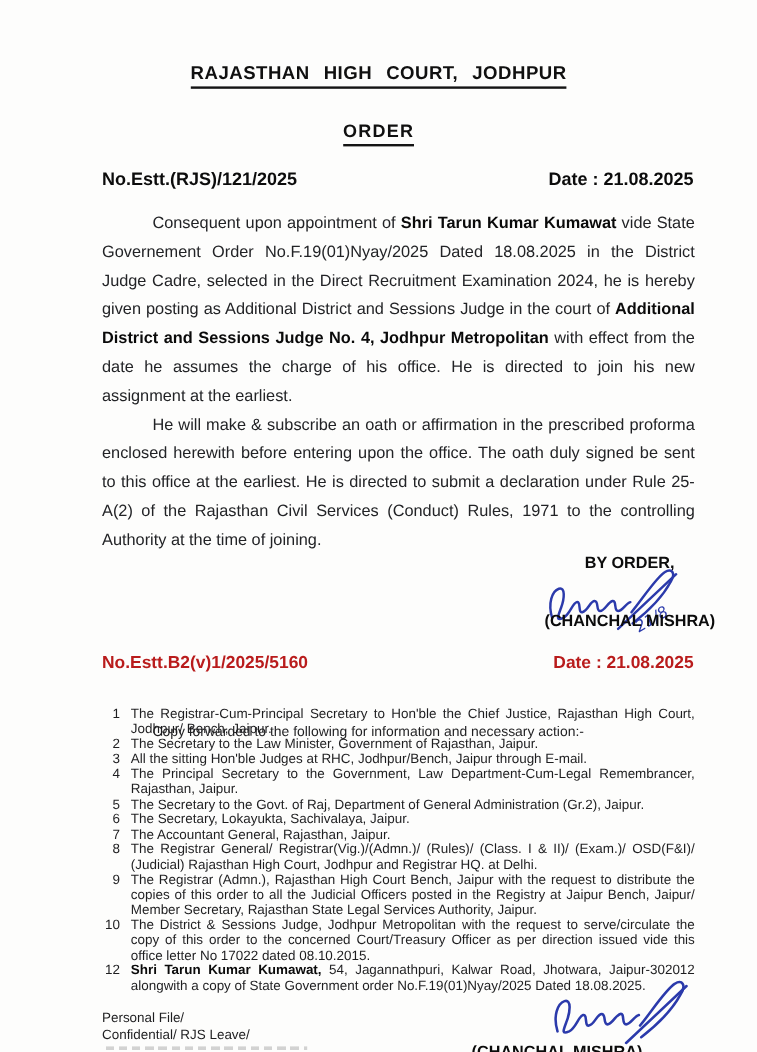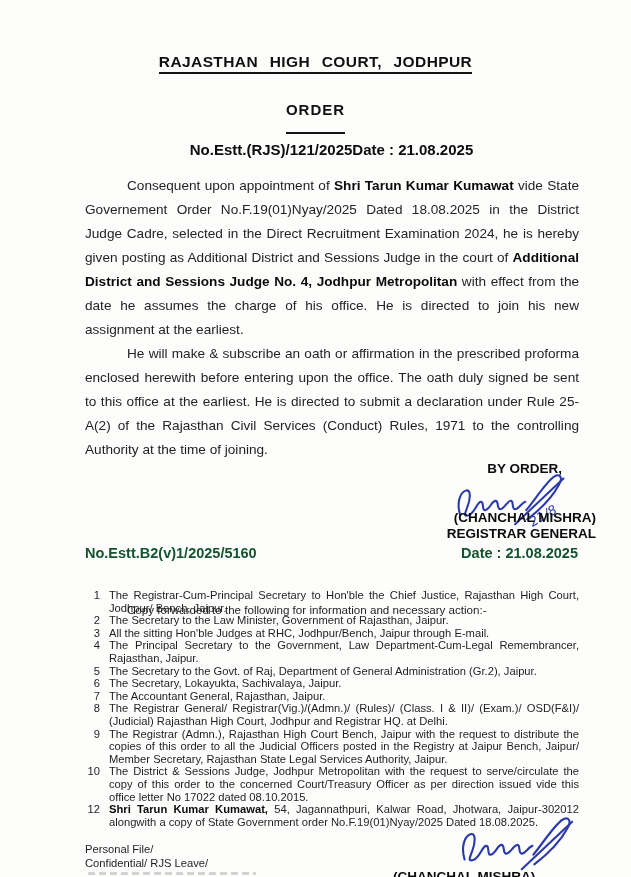--- a/index.html
+++ b/index.html
@@ -8,35 +8,35 @@
     background:#fdfdfc; overflow:hidden; color:#1d1d1f;
     font-family:"Liberation Sans","DejaVu Sans",sans-serif;
     box-shadow:0 0 4px rgba(0,0,0,.25);
   }
   .abs { position:absolute; }
   .court-title { top:53px; left:0; right:0; text-align:center;
     font-size:15.5px; font-weight:bold; color:#101010; letter-spacing:.4px; word-spacing:7px; }
   .court-title .ul { border-bottom:2px solid #141414; padding-bottom:2px; }
   .order-heading { top:101px; left:0; right:0; text-align:center;
     font-size:15px; font-weight:bold; color:#101010; letter-spacing:1px; }
-  .order-heading .ul { border-bottom:2px solid #141414; padding-bottom:14px; }
+  .order-heading .ul { border-bottom:2px solid #141414; padding-bottom:2px; }
   .ref-row { top:141px; left:85px; right:53px; display:flex;
-    justify-content:center; font-weight:bold; font-size:15px; color:#0c0c0c; }
+    justify-content:space-between; font-weight:bold; font-size:15px; color:#0c0c0c; }
   .para { left:85px; width:494px; font-size:13.6px; line-height:24px;
     text-align:justify; text-indent:42px; color:#222326; }
   .para b { color:#0a0a0a; }
   .para1 { top:174px; }
   .para2 { top:342px; }
   .by-order { top:461px; right:69px; font-weight:bold; font-size:13.5px; color:#0c0c0c;text-align:right; }
   .sig-top { top:472px; left:440px; width:165px; height:54px; }
   .sig-bottom { top:814px; left:452px; width:155px; height:58px; }
   .sig-name-block { top:510px; right:35px; text-align:right; font-weight:bold;
     font-size:13.5px; line-height:16px; color:#0b0b0b; }
   .ref2-row { top:545px; left:85px; right:53px; display:flex;
-    justify-content:space-between; font-weight:bold; font-size:14.5px; color:#14532d;align-items:flex-end; }
+    justify-content:space-between; font-weight:bold; font-size:14.5px; color:#b91c1c;align-items:flex-end; }
   .fwd-intro { top:603px; left:85px; width:494px; font-size:11.6px;
     text-indent:42px; color:#1e1e20; }
   .fwd-list { top:589px; left:85px; width:494px; font-size:11.2px;
     line-height:12.6px; color:#1e1e20; }
   .li { display:flex; }
   .li .num { width:15px; min-width:15px; text-align:right; margin-right:9px; }
   .li .txt { flex:1; text-align:justify; }
   .li .txt b { color:#0a0a0a; }
   .footer-line1 { top:843px; left:85px; font-size:11.2px; color:#1e1e20; }
   .footer-line2 { top:857px; left:85px; font-size:11.2px; color:#1e1e20;text-align:center; }
@@ -76,21 +76,20 @@
         <path d="M84,41 C94,29 106,10 114,5 C120,1 124,6 119,14 C112,27 98,41 85,51"></path>
         <path d="M72,56 L124,7"></path>
       </g>
     </defs>
     <use href="#sigart"></use>
     <text x="86" y="55" transform="rotate(-30 96 48)" font-size="14" fill="#2b3aab" font-family="DejaVu Sans, sans-serif" font-style="italic">21/8</text>
   </svg>
 
   <div class="abs sig-name-block">
     <div>(CHANCHAL MISHRA)</div>
-    <div>REGISTRAR GENERAL</div>
   </div>
 
   <div class="abs ref2-row">
     <span>No.Estt.B2(v)1/2025/5160</span>
     <span>Date : 21.08.2025</span>
   </div>
 
   <div class="abs fwd-intro">Copy forwarded to the following for information and necessary action:-</div>
 
   <div class="abs fwd-list">

